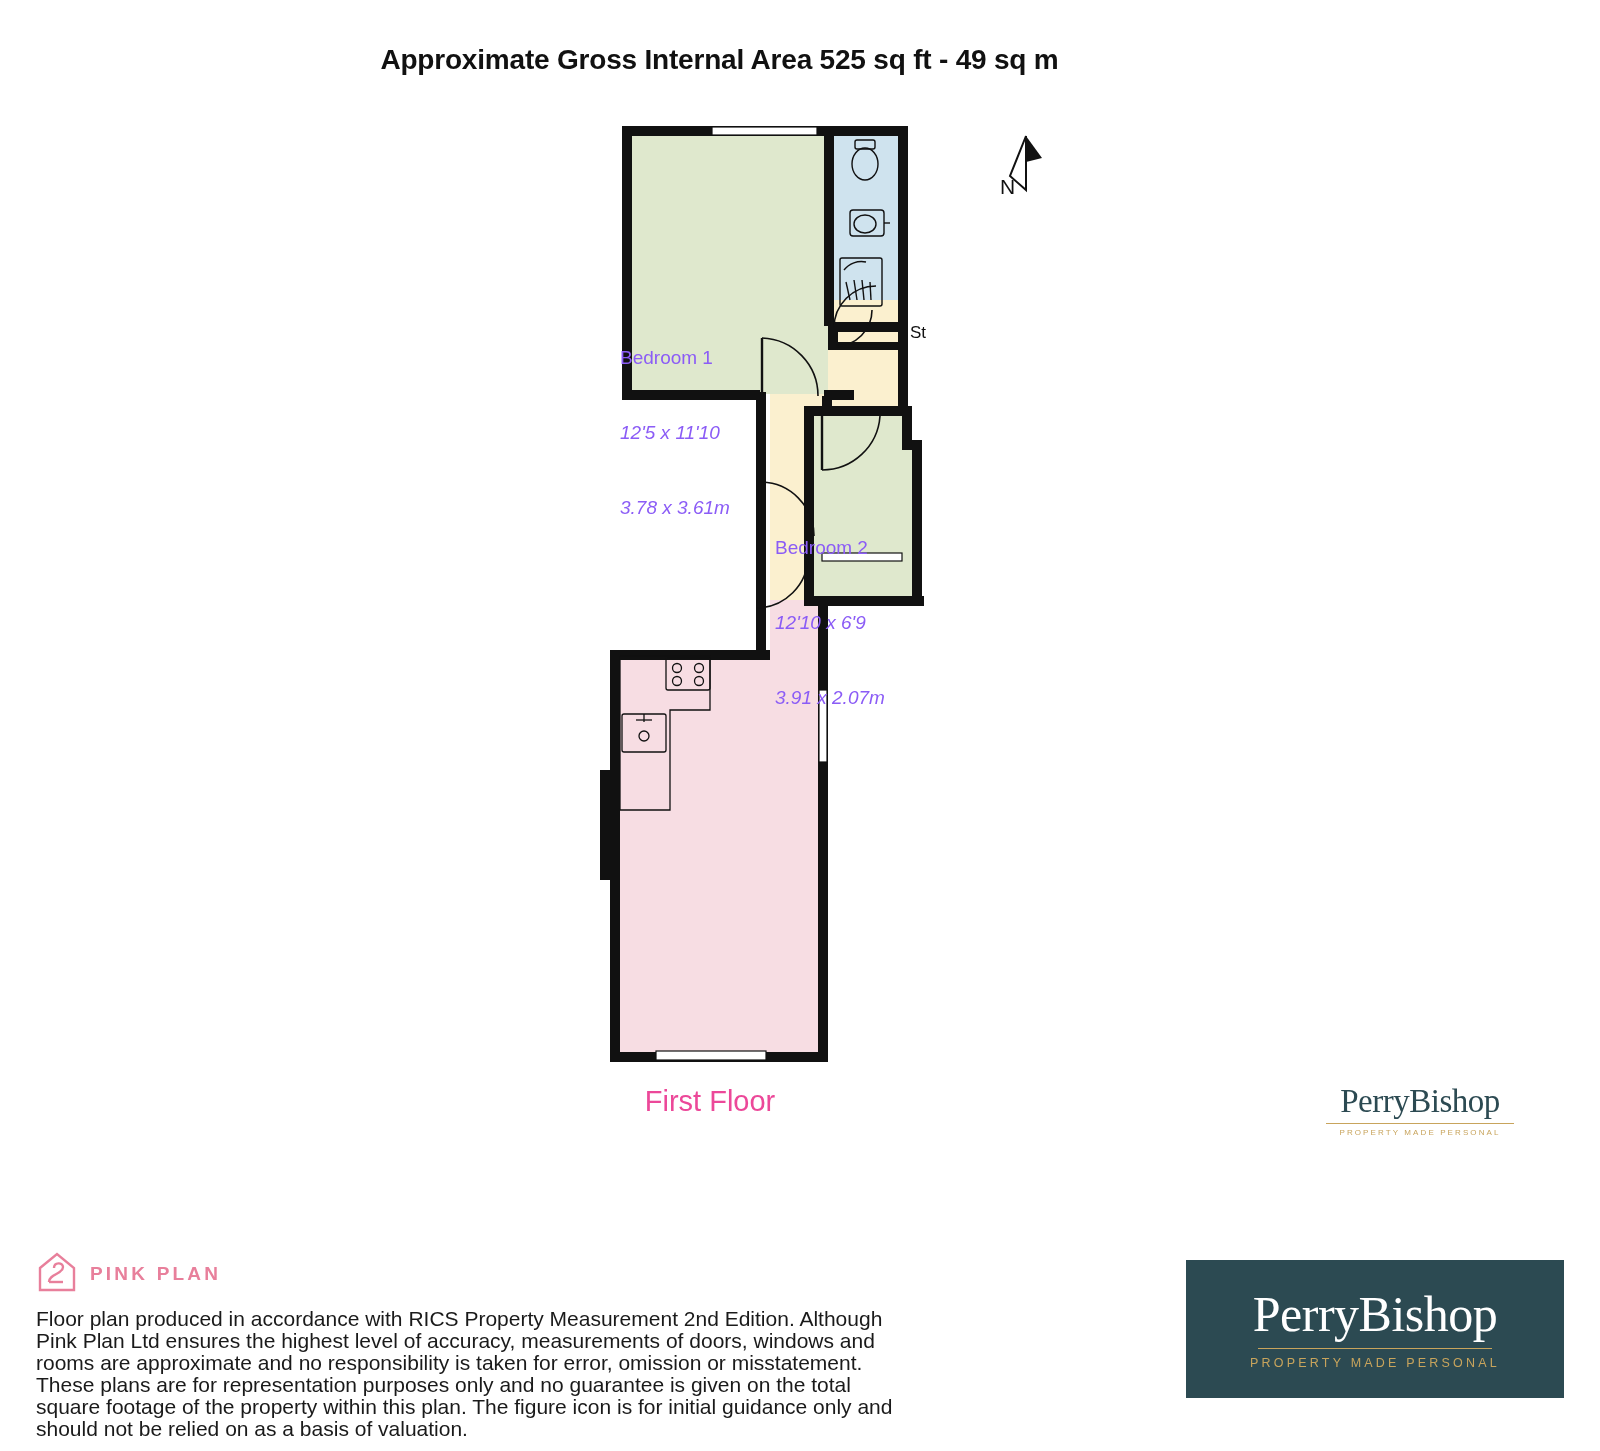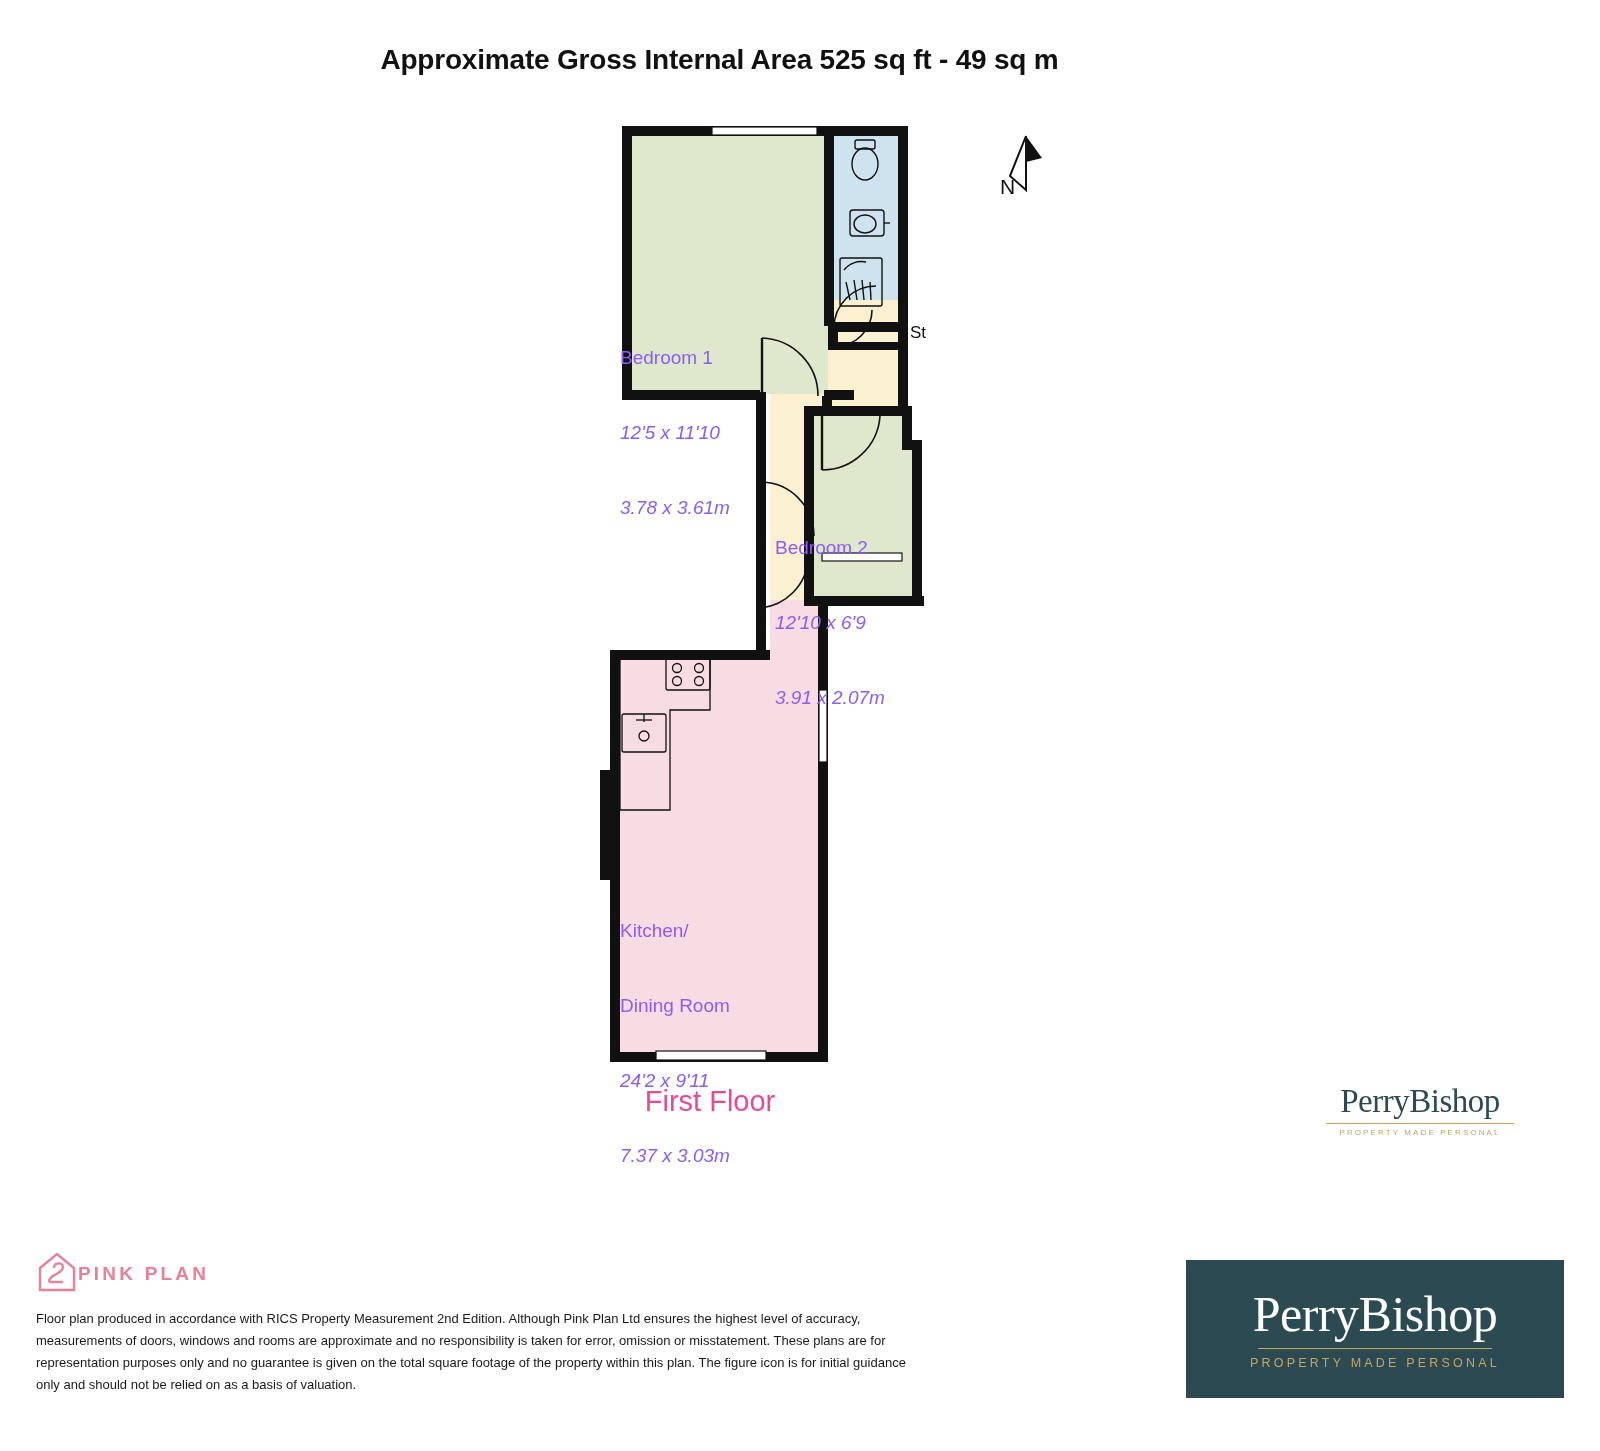--- a/index.html
+++ b/index.html
@@ -94,33 +94,34 @@
     letter-spacing: 2.1px;
     color: #c8a45c;
   }
   
   .pinkplan {
     position: absolute;
     left: 36px;
     top: 1250px;
     display: flex;
     align-items: center;
+    gap: 12px;
   }
   .pinkplan .pp-text {
     font-size: 19px;
     letter-spacing: 3.2px;
     color: #e87f9b;
     font-weight: bold;
   }
   .disclaimer {
     position: absolute;
     left: 36px;
     top: 1308px;
     width: 880px;
-    font-size: 13px;
+    font-size: 21px;
     line-height: 22px;
     color: #1a1a1a;
   }
   .agent-box {
     position: absolute;
     left: 1186px;
     top: 1260px;
     width: 378px;
     height: 138px;
     background: #2c4a52;
@@ -290,26 +291,20 @@
     <span class="rdim">12'5 x 11'10</span>
     <span class="rdim">3.78 x 3.61m</span>
   </div>
 
   <div class="room-label" style="left:215px; top:375px; width:200px;">
     <span class="rname">Bedroom 2</span>
     <span class="rdim">12'10 x 6'9</span>
     <span class="rdim">3.91 x 2.07m</span>
   </div>
 
-  <div class="room-label" style="left:60px; top:758px; width:210px;">
-    <span class="rname">Kitchen/</span>
-    <span class="rname">Dining Room</span>
-    <span class="rdim">24'2 x 9'11</span>
-    <span class="rdim">7.37 x 3.03m</span>
-  </div>
 
   <div class="small-label" style="left:322px; top:213px;">St</div>
 </div>
 
 <div style="position:absolute; left:1000px; top:132px;">
   <svg width="60" height="68" viewBox="0 0 60 68" xmlns="http://www.w3.org/2000/svg">
     <path d="M26 4 L26 58 L10 44 Z" fill="#ffffff" stroke="#111111" stroke-width="2"></path>
     <path d="M26 4 L42 26 L26 30 Z" fill="#111111"></path>
   </svg>
 </div>

